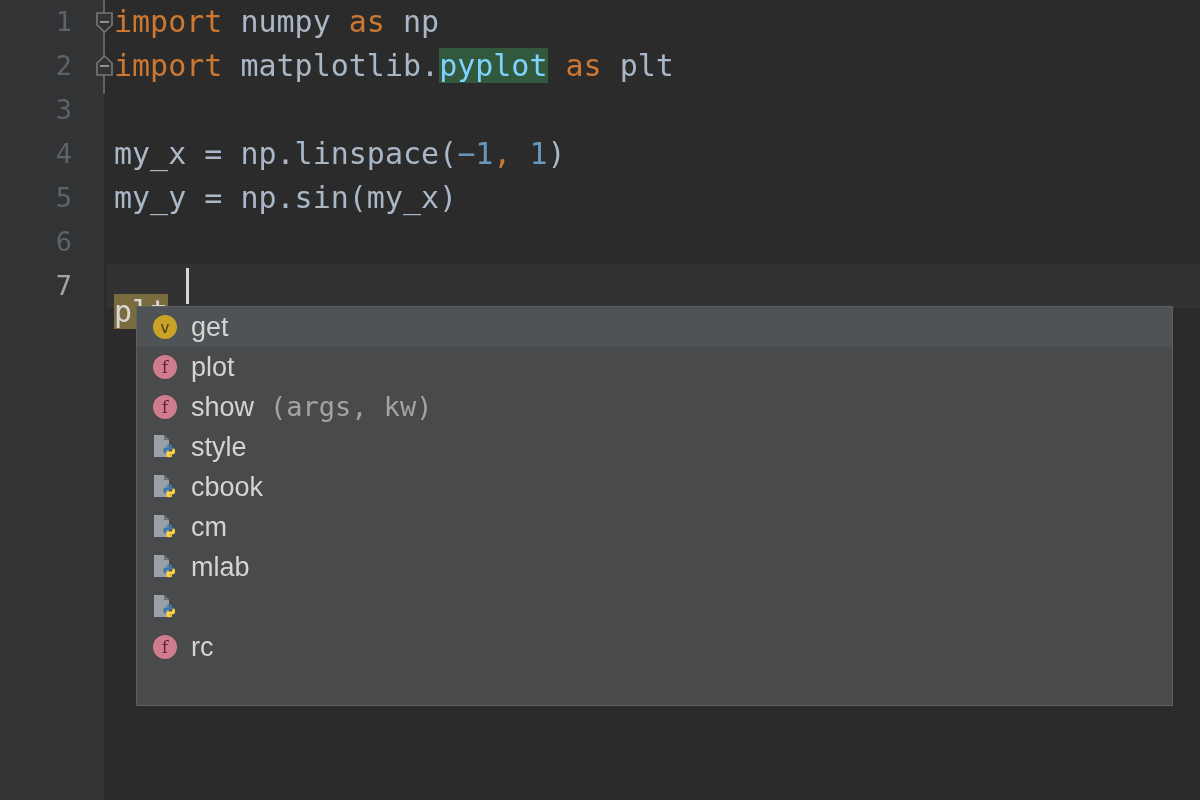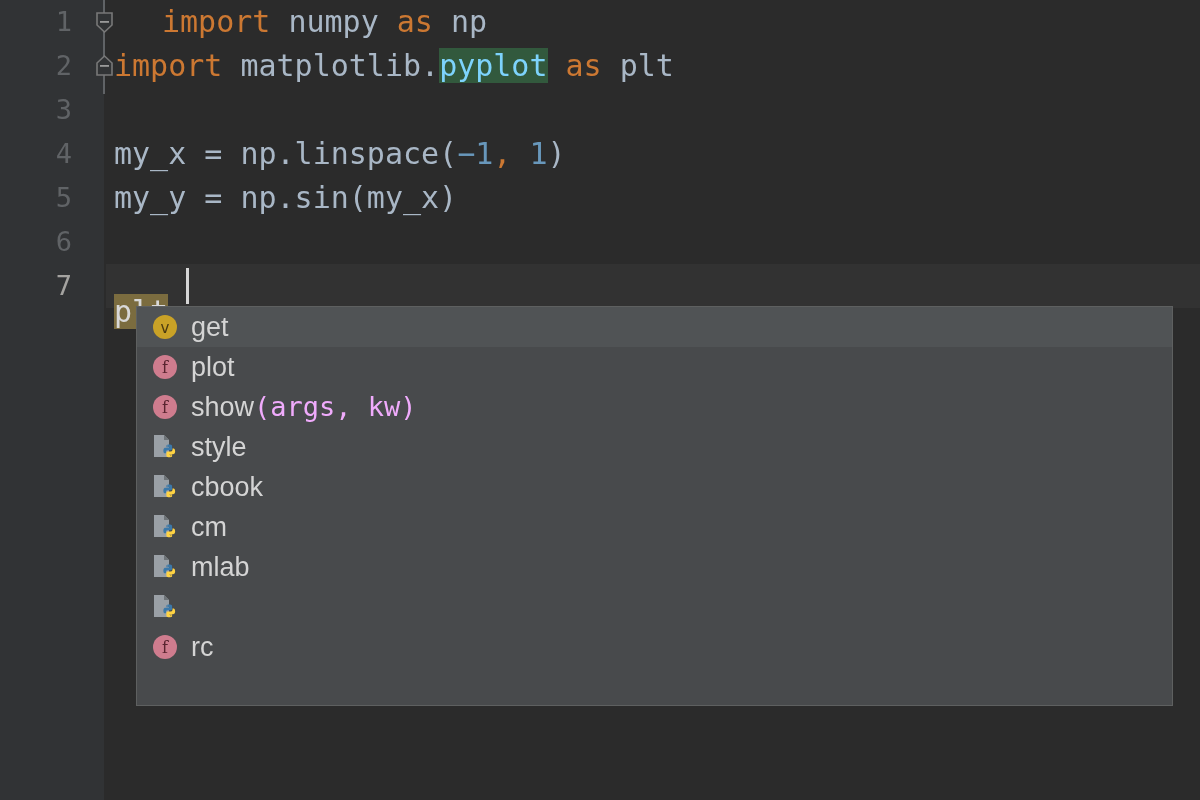--- a/index.html
+++ b/index.html
@@ -150,23 +150,24 @@
   .comp-label {
     font-size: 27px;
     font-family: Liberation Sans, sans-serif;
     color: #d4d4d4;
     white-space: pre;
     line-height: 40px;
   }
   .comp-params {
     font-size: 27px;
     font-family: "DejaVu Sans Mono", monospace;
-    color: #f0abfc;
+    color: #a3a3a3;
     white-space: pre;
     line-height: 40px;
+    margin-left: 16px;
   }
 </style>
 </head>
 <body>
 
 <div id="editor">
 
   <div id="current-line-band" style="top: 264px;"></div>
 
   <div id="gutter"></div>
@@ -190,21 +191,21 @@
       </div>
       <div class="fold-marker" style="left: 95px; top: 55px;">
         <svg width="19" height="22" viewBox="0 0 19 22">
           <polygon points="9.5,1 17,8 17,20 2,20 2,8" fill="#313335" stroke="#787878" stroke-width="1.6"></polygon>
           <rect x="5" y="10" width="9" height="1.8" fill="#9a9a9a"></rect>
         </svg>
       </div>
     </div>
 
   <div id="code">
-      <div class="code-line" style="top: 0px; margin-left: 48px;"><span class="txt"><span class="kw">import</span><span class="ident"> numpy </span><span class="kw">as</span><span class="ident"> np</span></span></div>
+      <div class="code-line" style="top: 0px;"><span class="txt"><span class="kw">import</span><span class="ident"> numpy </span><span class="kw">as</span><span class="ident"> np</span></span></div>
       <div class="code-line" style="top: 44px;"><span class="txt"><span class="kw">import</span><span class="ident"> matplotlib.</span><span class="find-hl">pyplot</span><span class="ident"> </span><span class="kw">as</span><span class="ident"> plt</span></span></div>
       <div class="code-line" style="top: 88px;"><span class="txt"></span></div>
       <div class="code-line" style="top: 132px;"><span class="txt"><span class="ident">my_x = np.linspace(</span><span class="num">−1</span><span class="comma">,</span><span class="ident"> </span><span class="num">1</span><span class="ident">)</span></span></div>
       <div class="code-line" style="top: 176px;"><span class="txt"><span class="ident">my_y = np.sin(my_x)</span></span></div>
       <div class="code-line" style="top: 220px;"><span class="txt"></span></div>
       <div class="code-line" style="top: 264px; margin-top: 26px;"><span class="txt"><span class="prefix-hl">plt</span><span class="ident">.</span></span></div>
     </div>
   <div id="caret" style="left: 186.2px; top: 268px;"></div>
 
   <div id="completion-popup">

